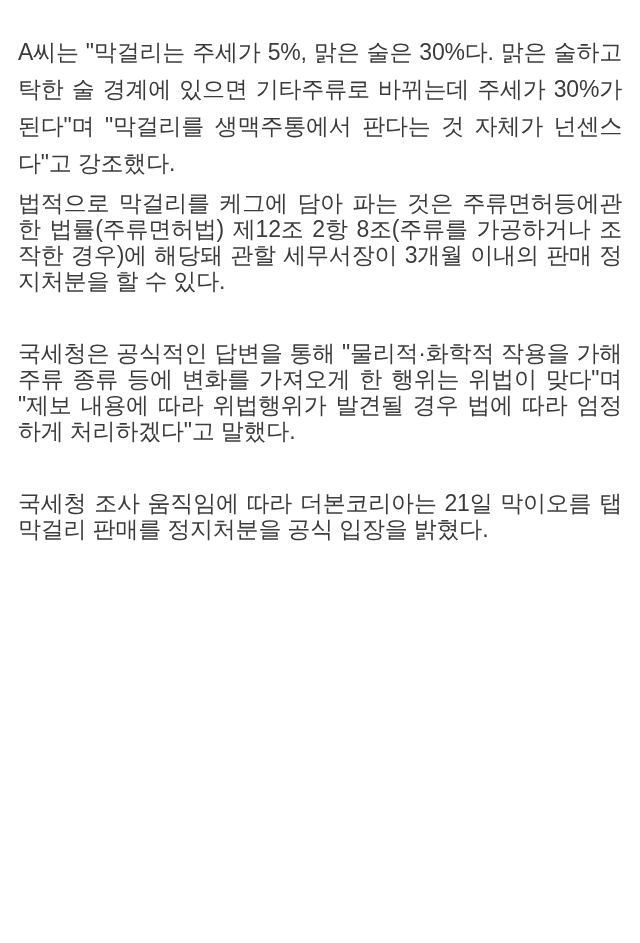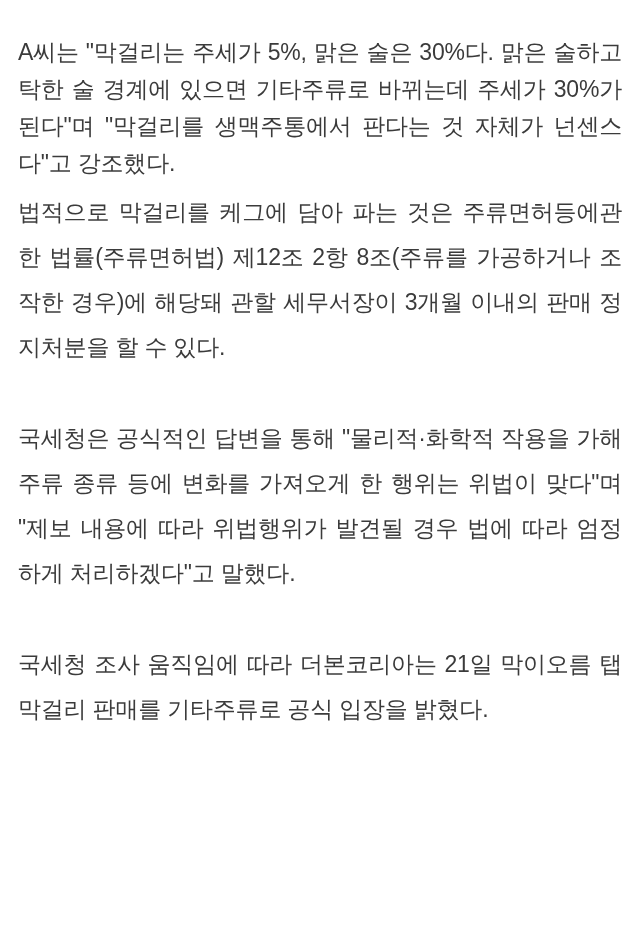--- a/index.html
+++ b/index.html
@@ -12,32 +12,32 @@
     background: #ffffff;
     overflow: hidden;
     font-family: "Liberation Sans", "DejaVu Sans", sans-serif;
   }
   .article {
     padding: 34px 18px 0 18px;
   }
   .para {
     margin: 0 0 46px 0;
     font-size: 23px;
-    line-height: 45px;
+    line-height: 26px;
     color: #3b3b3b;
     text-align: justify;
     word-break: break-all;
     letter-spacing: -0.2px;
   }
   .para.p-first {
     line-height: 37px;
     margin-bottom: 8px;
   }
 </style>
 </head>
 <body>
 
 <main class="article">
   <p class="para p-first">A씨는 "막걸리는 주세가 5%, 맑은 술은 30%다. 맑은 술하고 탁한 술 경계에 있으면 기타주류로 바뀌는데 주세가 30%가 된다"며 "막걸리를 생맥주통에서 판다는 것 자체가 넌센스다"고 강조했다.</p>
   <p class="para">법적으로 막걸리를 케그에 담아 파는 것은 주류면허등에관한 법률(주류면허법) 제12조 2항 8조(주류를 가공하거나 조작한 경우)에 해당돼 관할 세무서장이 3개월 이내의 판매 정지처분을 할 수 있다.</p>
   <p class="para">국세청은 공식적인 답변을 통해 "물리적·화학적 작용을 가해 주류 종류 등에 변화를 가져오게 한 행위는 위법이 맞다"며 "제보 내용에 따라 위법행위가 발견될 경우 법에 따라 엄정하게 처리하겠다"고 말했다.</p>
-  <p class="para">국세청 조사 움직임에 따라 더본코리아는 21일 막이오름 탭 막걸리 판매를 기타주류로 공식 입장을 밝혔다.</p>
+  <p class="para">국세청 조사 움직임에 따라 더본코리아는 21일 막이오름 탭 막걸리 판매를 정지처분을 공식 입장을 밝혔다.</p>
 </main>
 
 </body></html>

